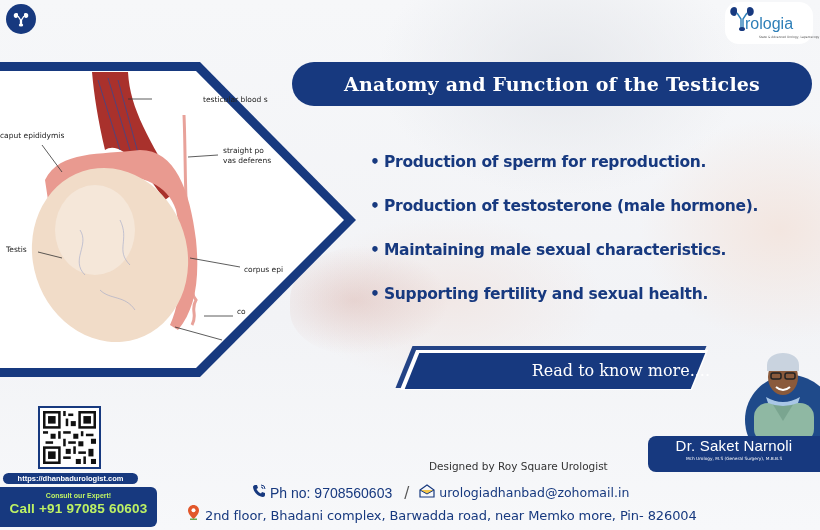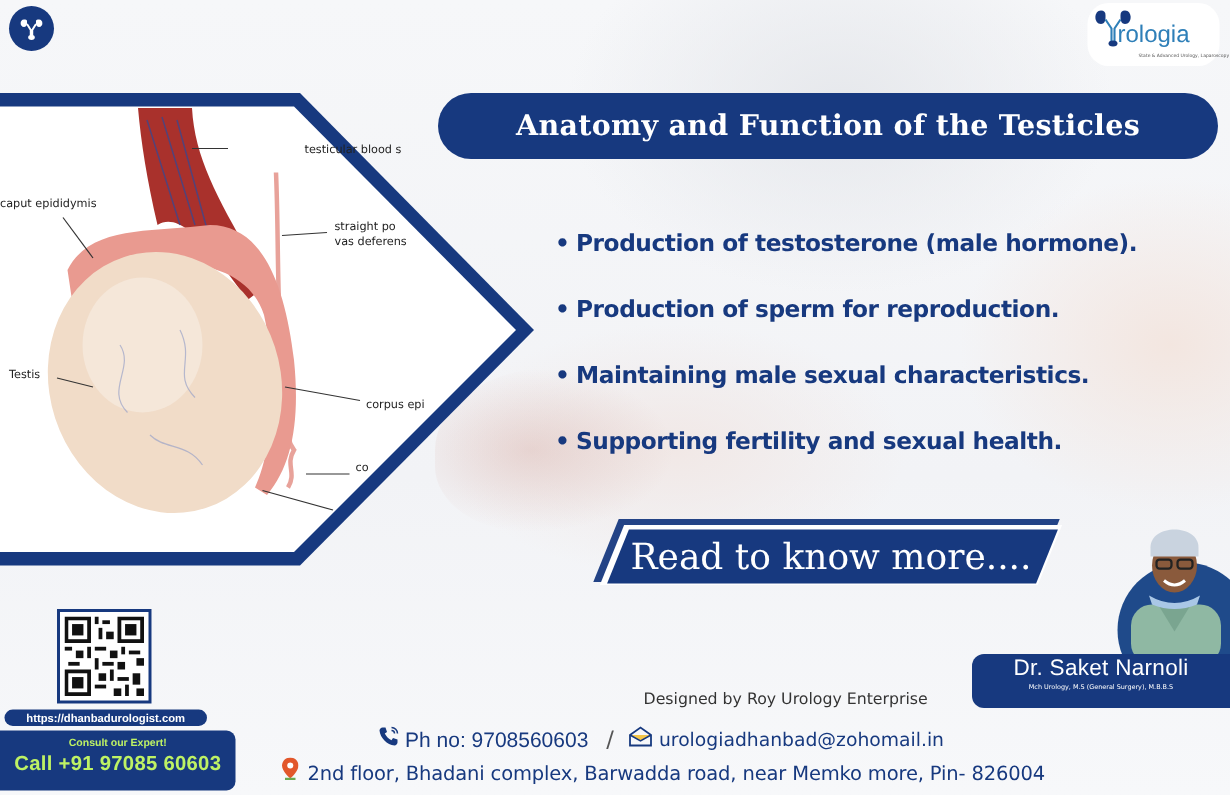--- a/index.html
+++ b/index.html
@@ -63,22 +63,22 @@
 
   
   .cta-wrap { position: absolute; left: 398px; top: 350px; width: 312px; height: 44px; }
   .cta-shadow { position: absolute; left: 6px; top: -4px; width: 294px; height: 42px; background: #17397f; transform: skewX(-22deg); opacity: 0.95; }
   .cta-white { position: absolute; left: 10px; top: 0px; width: 292px; height: 40px; background: #fff; transform: skewX(-22deg); }
   .cta {
     position: absolute; left: 14px; top: 3px; width: 286px; height: 36px; background: #17397f;
     transform: skewX(-22deg); cursor: pointer;
   }
   .cta-text {
-    position: absolute; left: 0; top: 3px; width: 312px; height: 36px; text-align: center;
-    color: #fff; font-family: "DejaVu Serif", serif; font-size: 24px; line-height: 36px; pointer-events: none;
+    position: absolute; left: 0; top: 3px; width: 312px; height: 36px; text-align: right;
+    color: #fff; font-family: "DejaVu Serif", serif; font-size: 16px; line-height: 36px; pointer-events: none;
   }
 
   
   .doc-circle {
     position: absolute; left: 745px; top: 375px; width: 90px; height: 90px; border-radius: 50%; background: #1f4a8a;
   }
   .doc-photo { position: absolute; left: 750px; top: 343px; width: 66px; height: 100px; }
   .doc-card {
     position: absolute; left: 648px; top: 436px; width: 172px; height: 36px;
     background: #17397f; border-radius: 8px 0 0 8px; text-align: center; color: #fff;
@@ -168,22 +168,22 @@
 <div class="diagram-label" style="left:0px; top:131px;">caput epididymis</div>
 <div class="diagram-label" style="left:223px; top:146px;">straight po</div>
 <div class="diagram-label" style="left:223px; top:156px;">vas deferens</div>
 <div class="diagram-label" style="left:6px; top:245px;">Testis</div>
 <div class="diagram-label" style="left:244px; top:265px;">corpus epi</div>
 <div class="diagram-label" style="left:237px; top:307px;">co</div>
 
 <div class="title-pill">Anatomy and Function of the Testicles</div>
 
 <ul class="bullets">
+  <li><span class="dot">•</span><span>Production of sperm for reproduction.</span></li>
   <li><span class="dot">•</span><span>Production of testosterone (male hormone).</span></li>
-  <li><span class="dot">•</span><span>Production of sperm for reproduction.</span></li>
   <li><span class="dot">•</span><span>Maintaining male sexual characteristics.</span></li>
   <li><span class="dot">•</span><span>Supporting fertility and sexual health.</span></li>
 </ul>
 
 <div class="cta-wrap">
   <div class="cta-shadow"></div>
   <div class="cta-white"></div>
   <div class="cta"></div>
   <div class="cta-text">Read to know more....</div>
 </div>
@@ -243,21 +243,21 @@
         <rect x="19" y="19" width="2" height="2"></rect>
     </g>
   </svg>
 </div>
 <div class="url-pill">https://dhanbadurologist.com</div>
 <div class="consult">
   <div class="consult-small">Consult our Expert!</div>
   <div class="consult-big">Call +91 97085 60603</div>
 </div>
 
-<div class="designed">Designed by Roy Urology Enterprise</div>
+<div class="designed">Designed by Roy Square Urologist</div>
 <div class="contact-row">
   <span class="icon">
     <svg width="14" height="14" viewBox="0 0 14 14">
         <path d="M3 1 L5 1 L6 4 L4.5 5 C5.5 7 7 8.5 9 9.5 L10 8 L13 9 L13 11 C13 12 12 13 11 13 C6 12.5 1.5 8 1 3 C1 2 2 1 3 1Z" fill="#17397f"></path>
         <path d="M9 1 A4 4 0 0 1 13 5 M9 3 A2 2 0 0 1 11 5" stroke="#17397f" stroke-width="1" fill="none"></path>
       </svg>
   </span>
   <span class="ph">Ph no: 9708560603</span>
   <span class="sep">/</span>
   <span class="icon">

